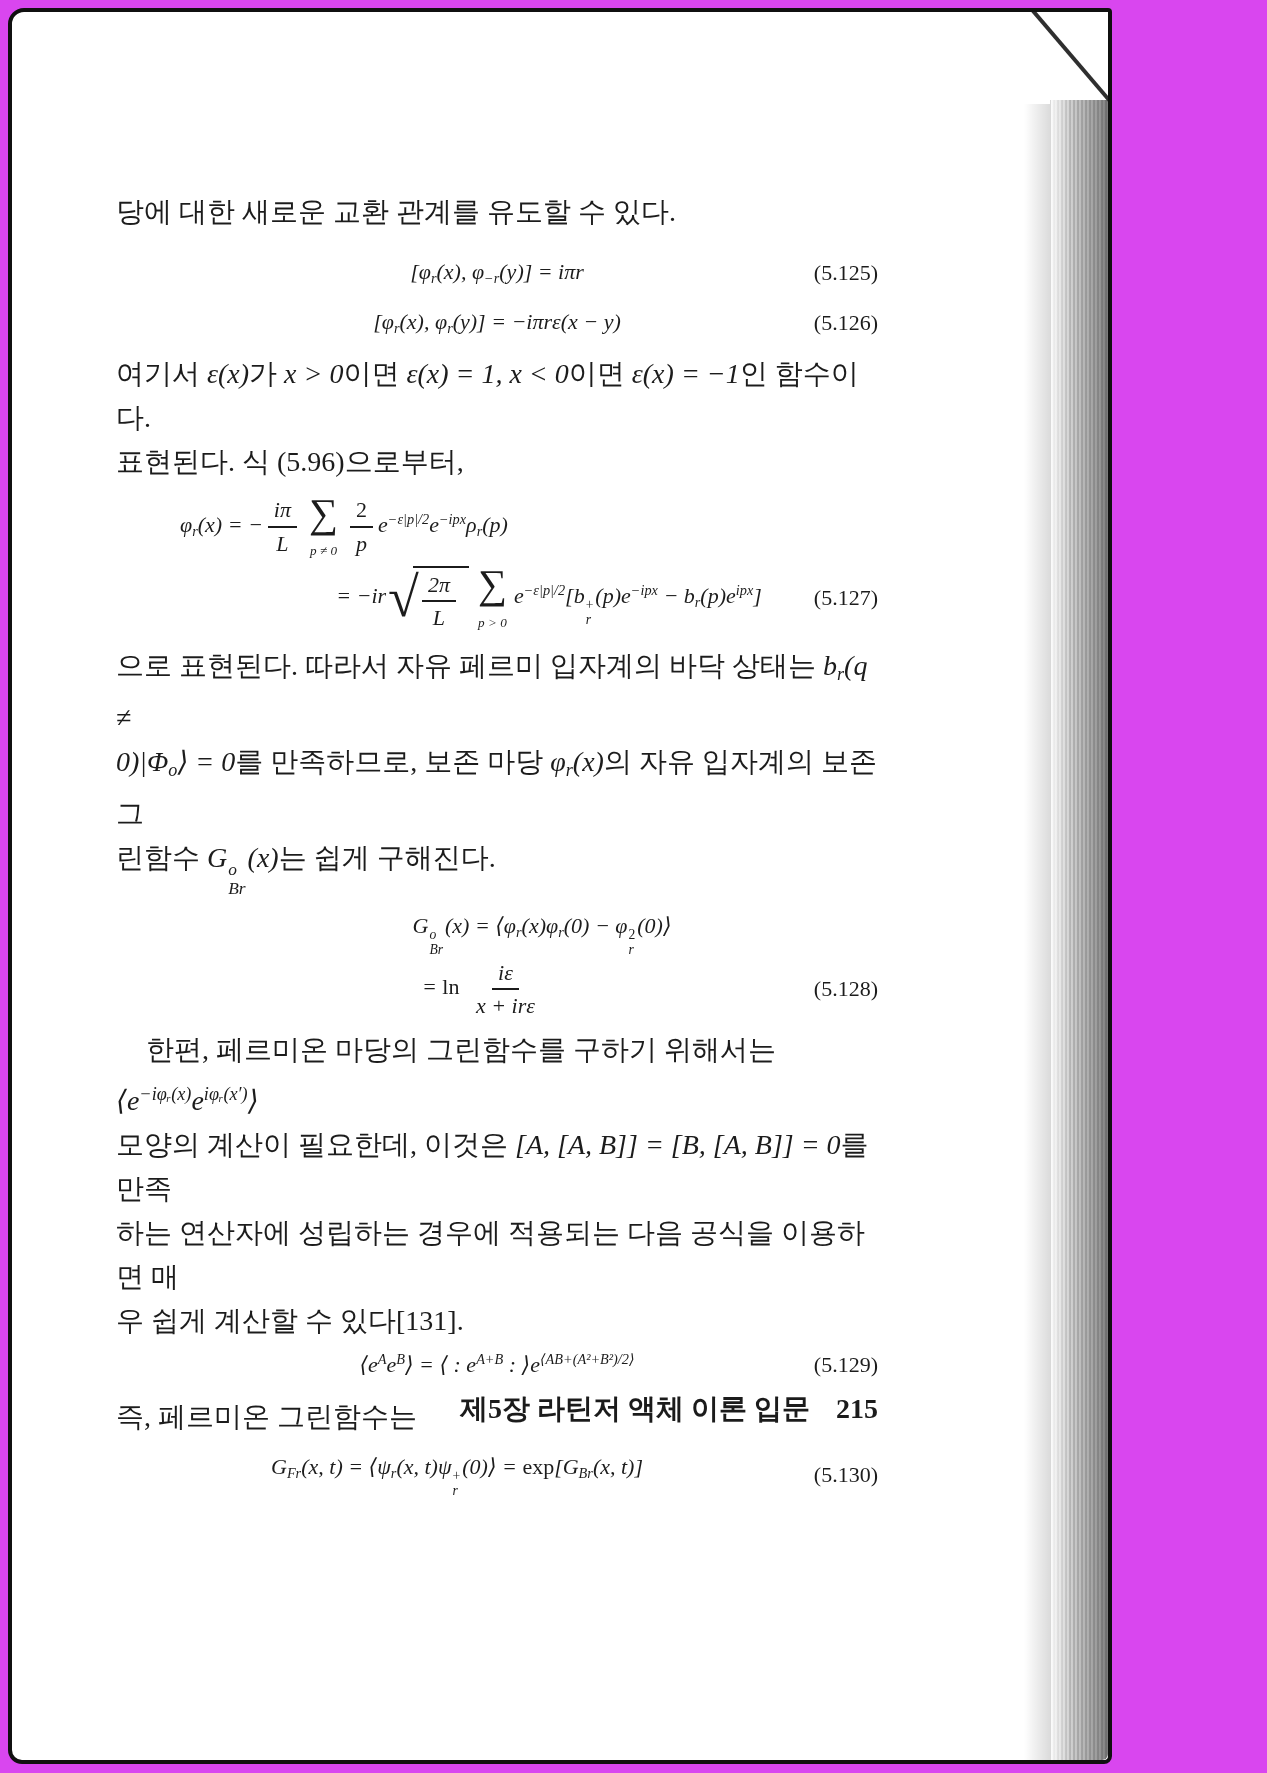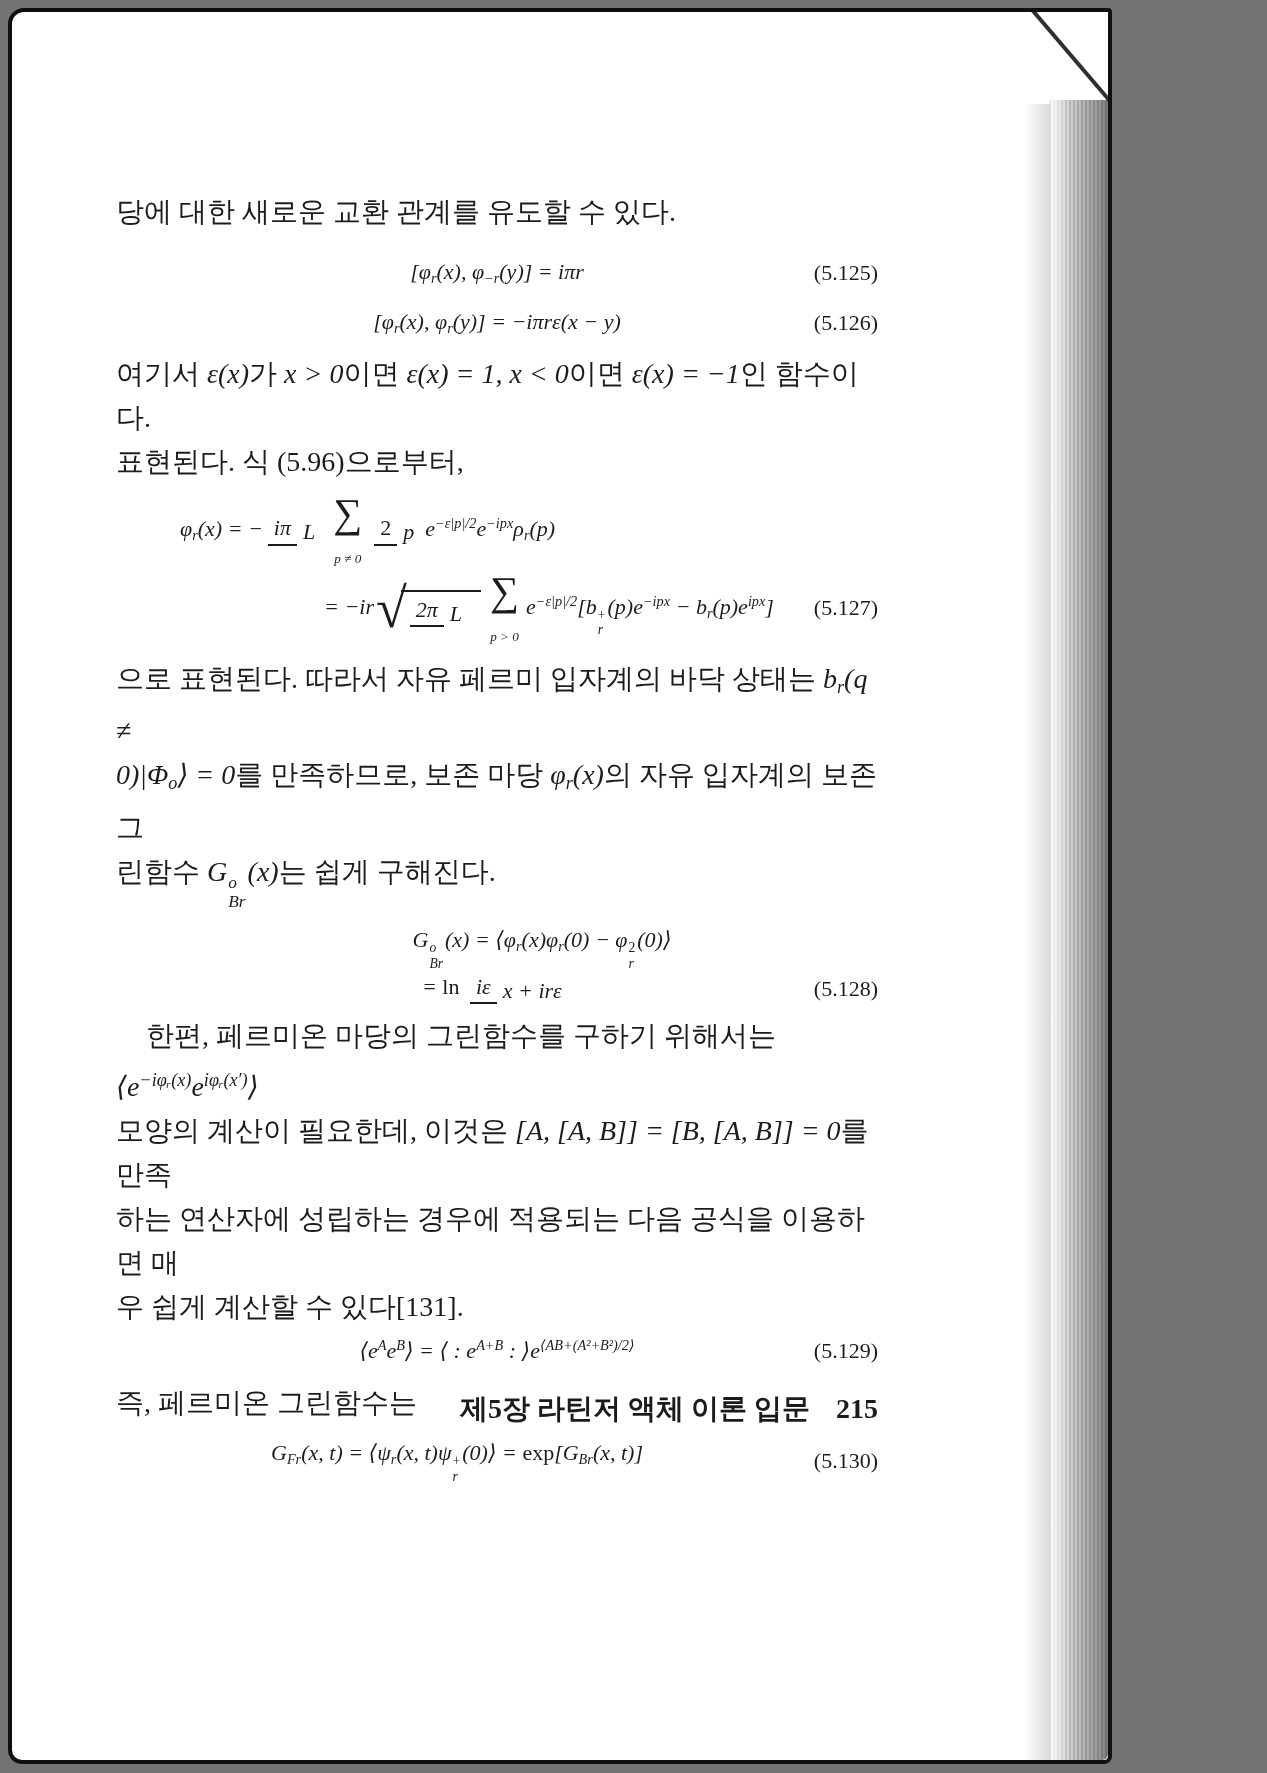--- a/index.html
+++ b/index.html
@@ -1,19 +1,19 @@
 <!DOCTYPE html>
 <html><head>
 <meta charset="utf-8">
 <style>
   * { margin:0; padding:0; box-sizing:border-box; }
   html,body { background:#ffffff; }
   body { width:1267px; height:1773px; position:relative; font-family:"Liberation Serif","DejaVu Serif",serif; color:#1b1b1b; }
 
-  .scan { position:absolute; inset:0; background:#737373; overflow:hidden; }
+  .scan { position:absolute; inset:0; background:#d946ef; overflow:hidden; }
 
   
   .book {
     position:absolute; left:8px; top:8px; width:1104px; height:1756px;
     background:#ffffff;
     border:4px solid #101010;
     border-radius:16px 4px 8px 14px;
     overflow:hidden;
   }
   
@@ -55,27 +55,27 @@
   .kr, .rm { font-style:normal; }
   .sub { font-size:65%; vertical-align:-0.28em; }
   .sup { font-size:65%; vertical-align:0.55em; }
 
   .eqrow { position:relative; display:flex; align-items:center; justify-content:center; font-size:22px; line-height:1.25; }
   .eqrow .eqlabel { position:absolute; right:0; top:50%; transform:translateY(-50%); font-style:normal; }
   .eqleft1 { justify-content:flex-start; padding-left:64px; }
   .eqleft2 { justify-content:center; padding-left:104px; }
   .eqleft3 { justify-content:flex-start; padding-left:306px; }
 
-  .frac { display:inline-flex; flex-direction:row; align-items:center; vertical-align:middle; margin:0 5px; line-height:1.15; }
+  .frac { display:inline-flex; flex-direction:column; align-items:center; vertical-align:middle; margin:0 5px; line-height:1.15; }
   .frac .num { display:block; padding:0 6px 3px; border-bottom:2px solid #1b1b1b; }
   .frac .den { display:block; padding:3px 6px 0; }
 
   .sum { display:inline-flex; flex-direction:column; align-items:center; vertical-align:middle; margin:0 7px; line-height:1; }
   .sum .sigma { font-style:normal; font-size:185%; line-height:0.9; }
-  .sum .limits { font-size:60%; margin-top:20px; }
+  .sum .limits { font-size:60%; margin-top:12px; }
 
   .sqrt { display:inline-flex; align-items:center; vertical-align:middle; margin:0 2px; }
   .sqrt .radical { font-style:normal; font-size:255%; line-height:0.78; }
   .sqrt .radicand { border-top:2.5px solid #1b1b1b; padding:4px 8px 0 4px; margin-left:-6px; }
 
   .stack { display:inline-flex; flex-direction:column; align-items:flex-start; justify-content:center; font-size:62%; line-height:1.12; vertical-align:-0.42em; margin:0 2px 0 1px; }
 
   .indent { text-indent:30px; }
 
   .footer {

